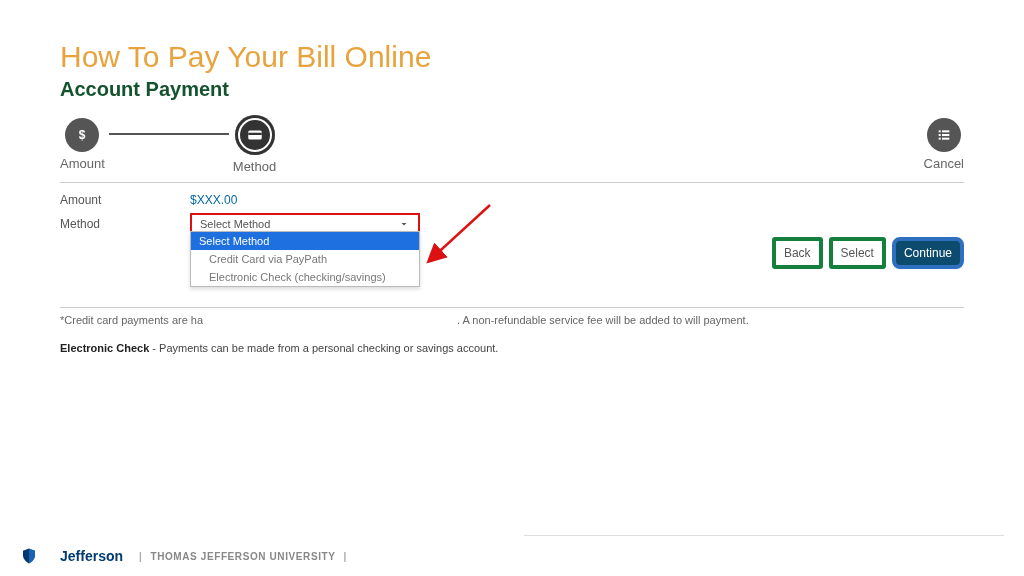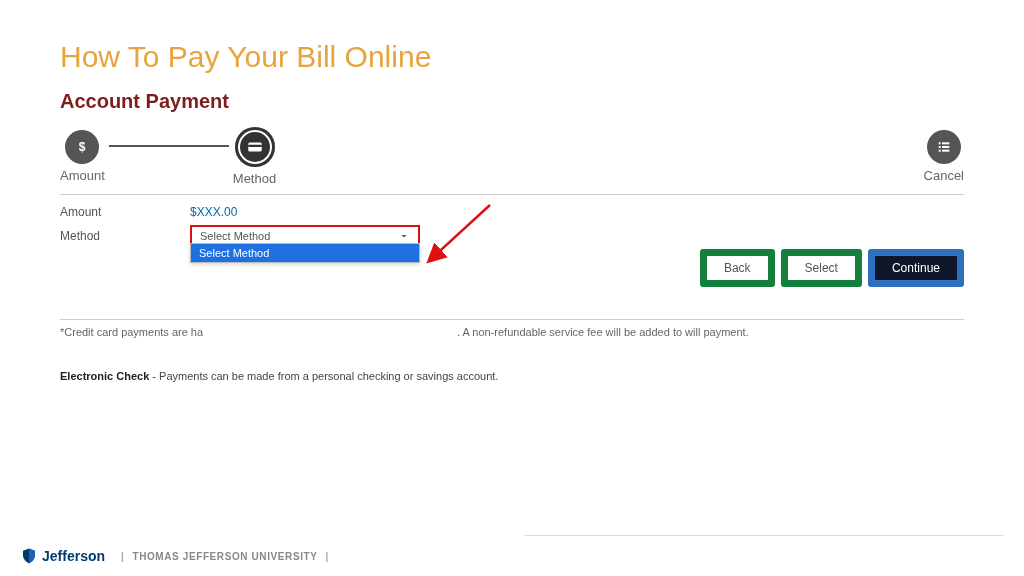--- a/index.html
+++ b/index.html
@@ -1,46 +1,46 @@
 <!DOCTYPE html>
 <html><head>
 <meta charset="utf-8">
 <style>
   * { box-sizing: border-box; margin: 0; padding: 0; }
   html, body { width: 1024px; height: 576px; font-family: Arial, Helvetica, sans-serif; background: #fff; position: relative; }
   .slide { width: 100%; height: 100%; padding: 40px 60px 0 60px; position: relative; }
-  .title { color: #e8a33d; font-size: 30px; font-weight: 400; margin-bottom: 16px; font-family: "Trebuchet MS", Arial, sans-serif; }
-  .panel-title { color: #7f1d1d; font-size: 20px; font-weight: 600; margin-bottom: 14px; }
+  .title { color: #e8a33d; font-size: 30px; font-weight: 400; margin-bottom: 4px; font-family: "Trebuchet MS", Arial, sans-serif; }
+  .panel-title { color: #14532d; font-size: 20px; font-weight: 600; margin-bottom: 14px; }
   .stepper { display: flex; align-items: center; width: 100%; border-bottom: 1px solid #ccc; padding-bottom: 8px; margin-bottom: 10px; }
   .step { display: flex; flex-direction: column; align-items: center; position: relative; flex: 0 0 auto; }
   .spacer { flex: 1; }
   .step .circle { width: 34px; height: 34px; border-radius: 50%; background: #555; display: flex; align-items: center; justify-content: center; color: #fff; font-size: 16px; }
   .step .circle.active { background: #333; box-shadow: 0 0 0 3px #333 inset, 0 0 0 5px #fff inset; width: 40px; height: 40px; }
   .step-label { font-size: 13px; color: #666; margin-top: 4px; }
   .connector { height: 2px; background: #555; flex: 0 0 120px; margin: 0 4px 22px 4px; }
   .form-area { position: relative; margin-top: 6px; }
   .row { display: flex; align-items: center; font-size: 12px; color: #555; margin-bottom: 6px; }
   .row .label { width: 130px; }
   .amount-value { font-size: 12px; color: #0369a1; }
   .method-select { width: 230px; border: 2px solid #d11; background: #fff; display: flex; align-items: center; justify-content: space-between; padding: 3px 8px; font-size: 11px; color: #555; position: relative; }
   .chevron { width: 12px; height: 12px; display: inline-block; }
   .dropdown { position: absolute; left: 130px; top: 38px; width: 230px; border: 1px solid #bbb; background: #fff; box-shadow: 0 2px 4px rgba(0,0,0,0.15); z-index: 10; font-size: 11px; }
   .dropdown .opt { padding: 3px 8px; color: #333; }
   .dropdown .opt.selected { background: #1e6fe0; color: #fff; }
   .dropdown .opt.group { font-weight: 700; }
   .dropdown .opt.sub { padding-left: 18px; color: #777; }
   .buttons { position: absolute; right: 0; top: 44px; display: flex; gap: 6px; }
-  .btn { border: 7px solid #15803d; background: #fff; color: #555; font-size: 12px; padding: 5px 17px; border-radius: 3px; cursor: pointer; }
-  .btn.primary { background: #0f172a; border-color: #2e6fbf; color: #fff; }
+  .btn { border: 4px solid #15803d; background: #fff; color: #555; font-size: 12px; padding: 5px 8px; border-radius: 3px; cursor: pointer; }
+  .btn.primary { background: #0c4a6e; border-color: #2e6fbf; color: #fff; border-radius: 8px; }
   .note { font-size: 11px; color: #666; margin-top: 72px; border-top: 1px solid #ccc; padding-top: 6px; }
-  .note2 { font-size: 11px; color: #444; margin-top: 32px; }
+  .note2 { font-size: 11px; color: #444; margin-top: 16px; }
   .note2 b { font-weight: 700; color: #222; }
   .arrow-svg { position: absolute; left: 410px; top: 200px; pointer-events: none; }
   .footer { position: absolute; left: 0; bottom: 0; width: 100%; height: 40px; display: flex; align-items: center; padding: 0 20px; font-size: 10px; letter-spacing: 0.6px; color: #888; font-weight: 700; }
-  .footer .logo { display: flex; align-items: center; gap: 4px; margin-right: 8px; }
+  .footer .logo { display: flex; align-items: center; gap: 22px; margin-right: 8px; }
   .footer .logo-mark { width: 18px; height: 18px; }
   .footer .brand { color: #003a70; font-weight: 700; font-size: 14px; letter-spacing: 0; }
   .footer .sep { margin: 0 8px; color: #aaa; }
   .footer-rule { position: absolute; right: 20px; bottom: 40px; height: 1px; width: 480px; background: #ddd; }
 </style>
 </head>
 <body>
 
 <div class="slide">
   <div class="title">How To Pay Your Bill Online</div>
@@ -94,20 +94,22 @@
         <span class="chevron">
           <svg width="12" height="12" viewBox="0 0 24 24">
               <path d="M7 10l5 5 5-5z" fill="#555"></path>
             </svg>
         </span>
       </div>
     </div>
 
     <div class="dropdown">
       <div class="opt selected">Select Method</div>
+      <div class="opt sub">Credit Card via PayPath</div>
+      <div class="opt sub">Electronic Check (checking/savings)</div>
     </div>
 
     <div class="buttons">
       <button class="btn">Back</button>
       <button class="btn">Select</button>
       <button class="btn primary">Continue</button>
     </div>
 
     <div class="note">
       <span>*Credit card payments are ha</span>

